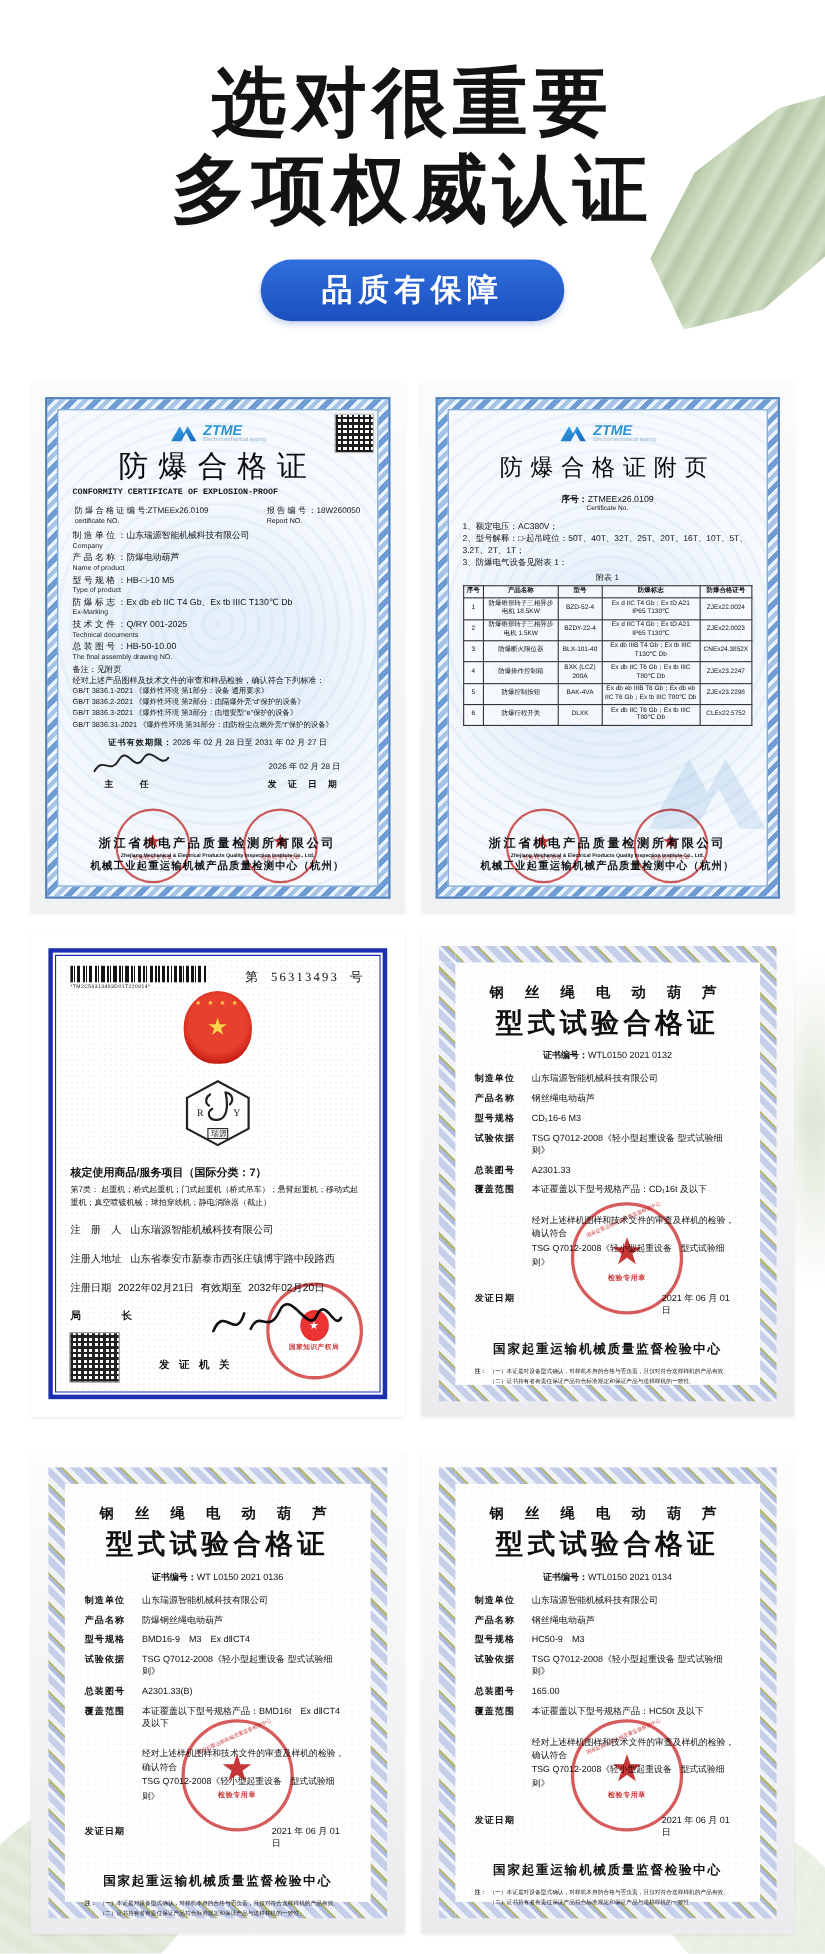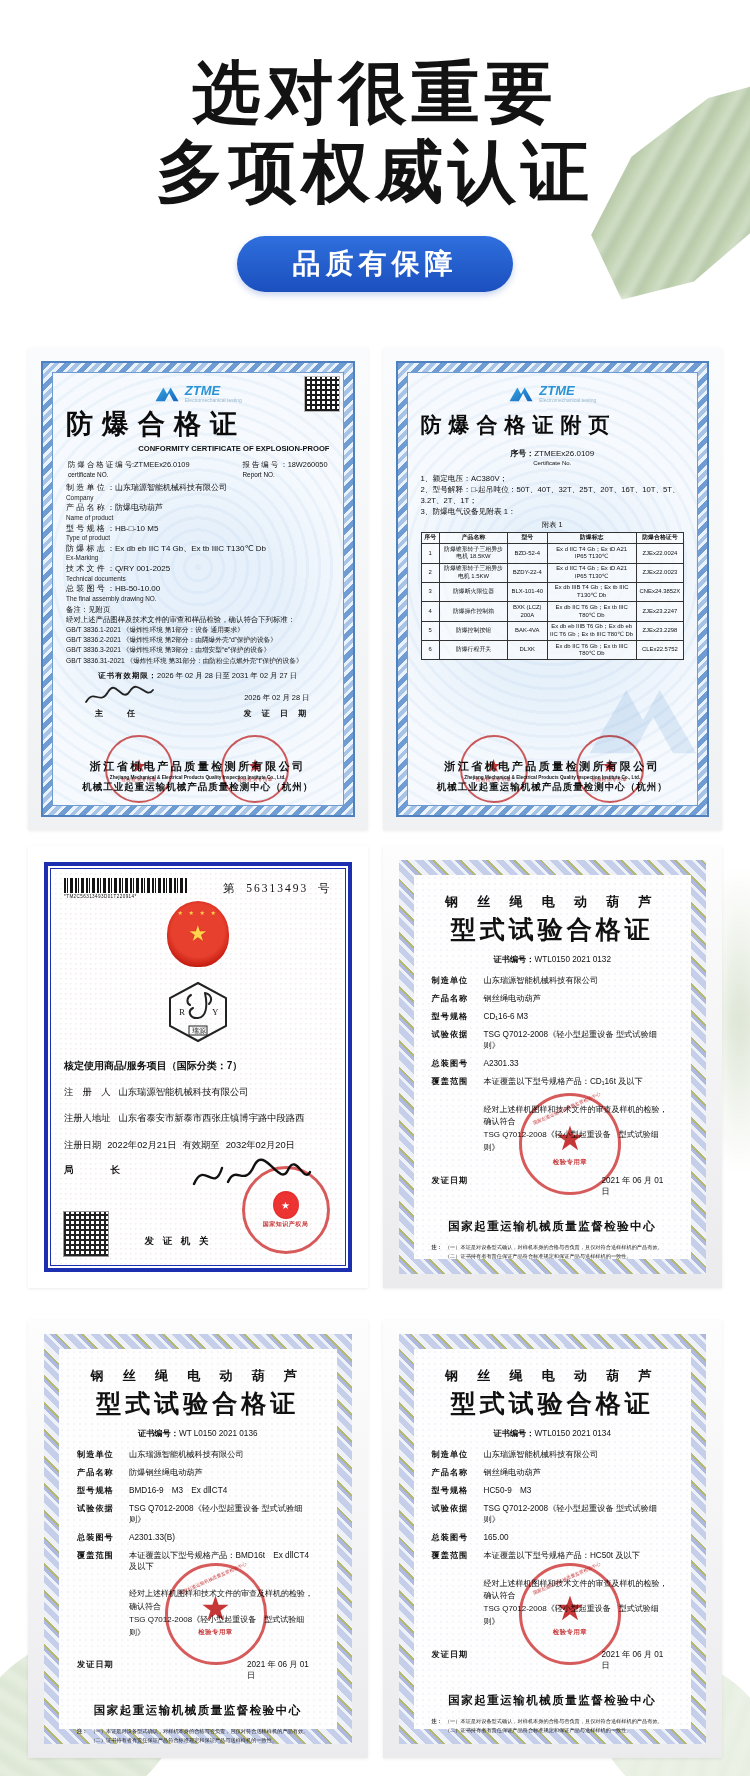--- a/index.html
+++ b/index.html
@@ -43,24 +43,24 @@
   .ex-inner::before{content:"";position:absolute;inset:0;pointer-events:none;
     background:radial-gradient(circle at 50% 55%,rgba(150,190,230,.16) 0 30%,transparent 62%),
                repeating-radial-gradient(circle at 50% 45%,rgba(130,170,215,.09) 0 3px,transparent 3px 12px)}
   .ex-inner>*{position:relative}
   .ztme{display:flex;justify-content:center;align-items:center;gap:5px;margin-top:2px}
   .ztme-name{color:#2a93d5;font-style:italic;font-weight:700;font-size:13px;line-height:1}
   .ztme-sub{font-size:5px;color:#9bb8cf;line-height:1.2}
   .qr{position:absolute;top:4px;right:4px;width:34px;height:34px;background:#fff;outline:1px solid #bbb;
     background-image:repeating-linear-gradient(0deg,#1c1c1c 0 2px,transparent 2px 5px),
                      repeating-linear-gradient(90deg,#1c1c1c 0 2px,#fff 2px 5px)}
-  .ex-title{font-family:"Liberation Serif","DejaVu Serif",serif;font-size:27px;font-weight:700;letter-spacing:9px;
-            color:#0c0c0c;margin-top:3px;white-space:nowrap}
+  .ex-title{font-family:"Liberation Serif","DejaVu Serif",serif;font-size:27px;font-weight:400;letter-spacing:9px;
+            text-align:center;color:#0c0c0c;margin-top:3px;white-space:nowrap}
   .ex-title.annex{font-size:21px;letter-spacing:7px;margin-top:8px}
-  .ex-title-en{font-family:Liberation Sans, sans-serif;font-size:7.6px;font-weight:700;text-align:right;margin-top:2px}
+  .ex-title-en{font-family:Liberation Mono, monospace;font-size:7.6px;font-weight:700;text-align:left;margin-top:2px}
   .ex-meta{display:flex;justify-content:space-between;font-size:7.4px;margin-top:7px;padding:0 2px}
   .ex-meta .en{font-size:6.4px;margin-top:1px}
   .ex-fields{margin-top:5px;font-size:8px;line-height:1.2}
   .f{margin-bottom:2px}
   .f .f-en{font-size:6.4px;color:#222;margin:1px 0 2px}
   .ex-remark,.ex-confirm{font-size:7.4px;line-height:1.35}
   .ex-standards{font-size:6.7px;line-height:1.55}
   .ex-validity{font-size:7.4px;margin-top:5px;text-align:center}
   .ex-validity b{letter-spacing:1px}
   .ex-sign{display:flex;justify-content:space-between;align-items:flex-end;padding:0 16px;margin-top:3px}
@@ -360,20 +360,21 @@
         <div class="emblem"></div>
         <svg class="tm-logo" width="66" height="62" viewBox="0 0 66 62">
           <polygon points="33,2 61,17 61,45 33,60 5,45 5,17" fill="none" stroke="#222" stroke-width="2"></polygon>
           <path d="M40 12 c3 14 1 24 -7 25 c-8 1 -11 -7 -5 -10 M26 14 c-4 2 -5 8 -1 10 M40 12 c6 1 8 7 4 11" fill="none" stroke="#222" stroke-width="2" stroke-linecap="round"></path>
           <text x="14" y="34" font-size="9" fill="#222" font-family="Liberation Serif,serif">R</text>
           <text x="47" y="34" font-size="9" fill="#222" font-family="Liberation Serif,serif">Y</text>
           <rect x="24" y="45" width="18" height="9" fill="none" stroke="#222" stroke-width="1"></rect>
           <text x="27" y="52" font-size="7" fill="#222">瑞源</text>
         </svg>
         <div class="tm-approved-title">核定使用商品/服务项目（国际分类：7）</div>
+        <div class="tm-approved-text">第7类： 起重机；桥式起重机；门式起重机（桥式吊车）；悬臂起重机；移动式起重机；真空喷镀机械；球拍穿线机；静电消除器（截止）</div>
         <div class="tm-row">
           <span class="tm-label">注　册　人</span>
             <span>山东瑞源智能机械科技有限公司</span>
         </div>
         <div class="tm-row">
           <span class="tm-label">注册人地址</span>
             <span>山东省泰安市新泰市西张庄镇博宇路中段路西</span>
         </div>
         <div class="tm-dates">
           <span class="tm-label">注册日期</span>

